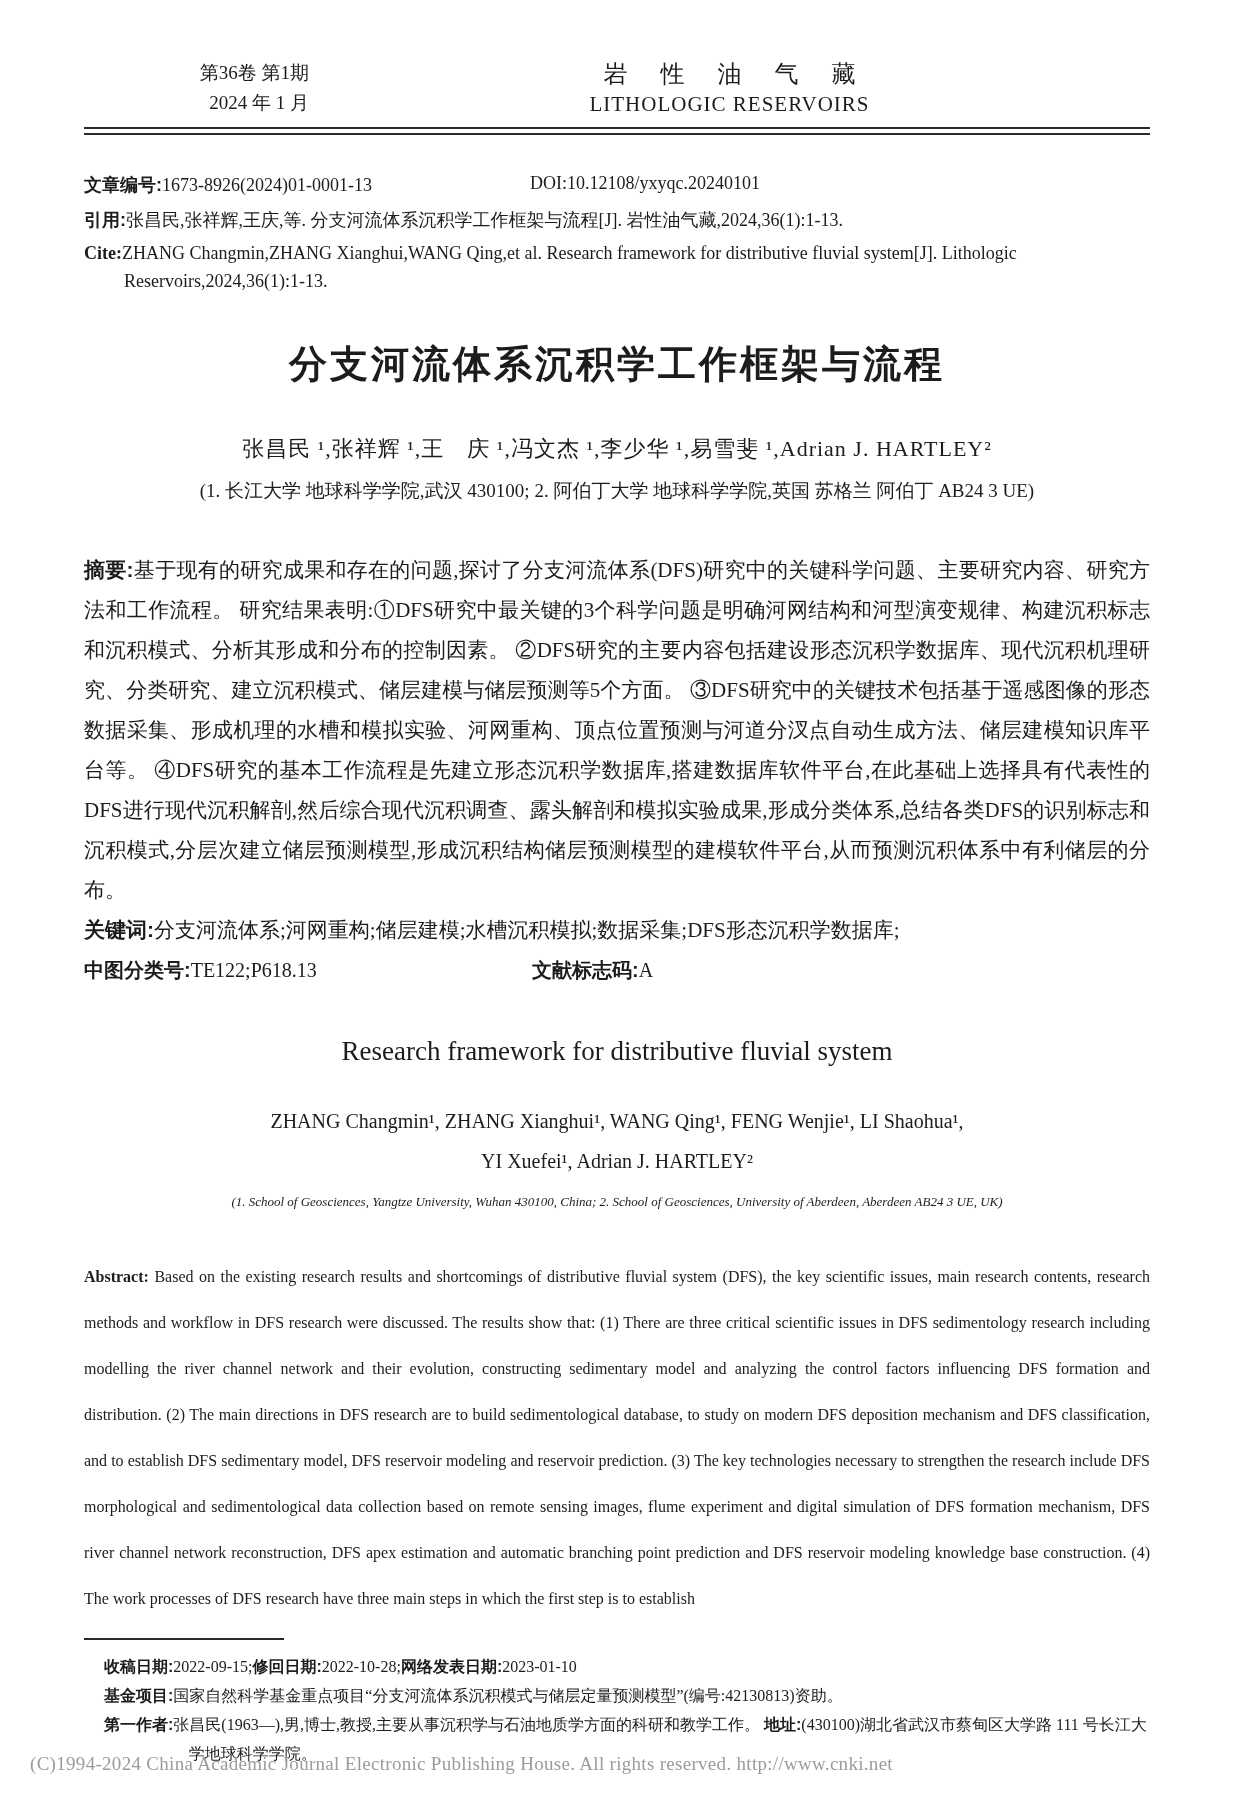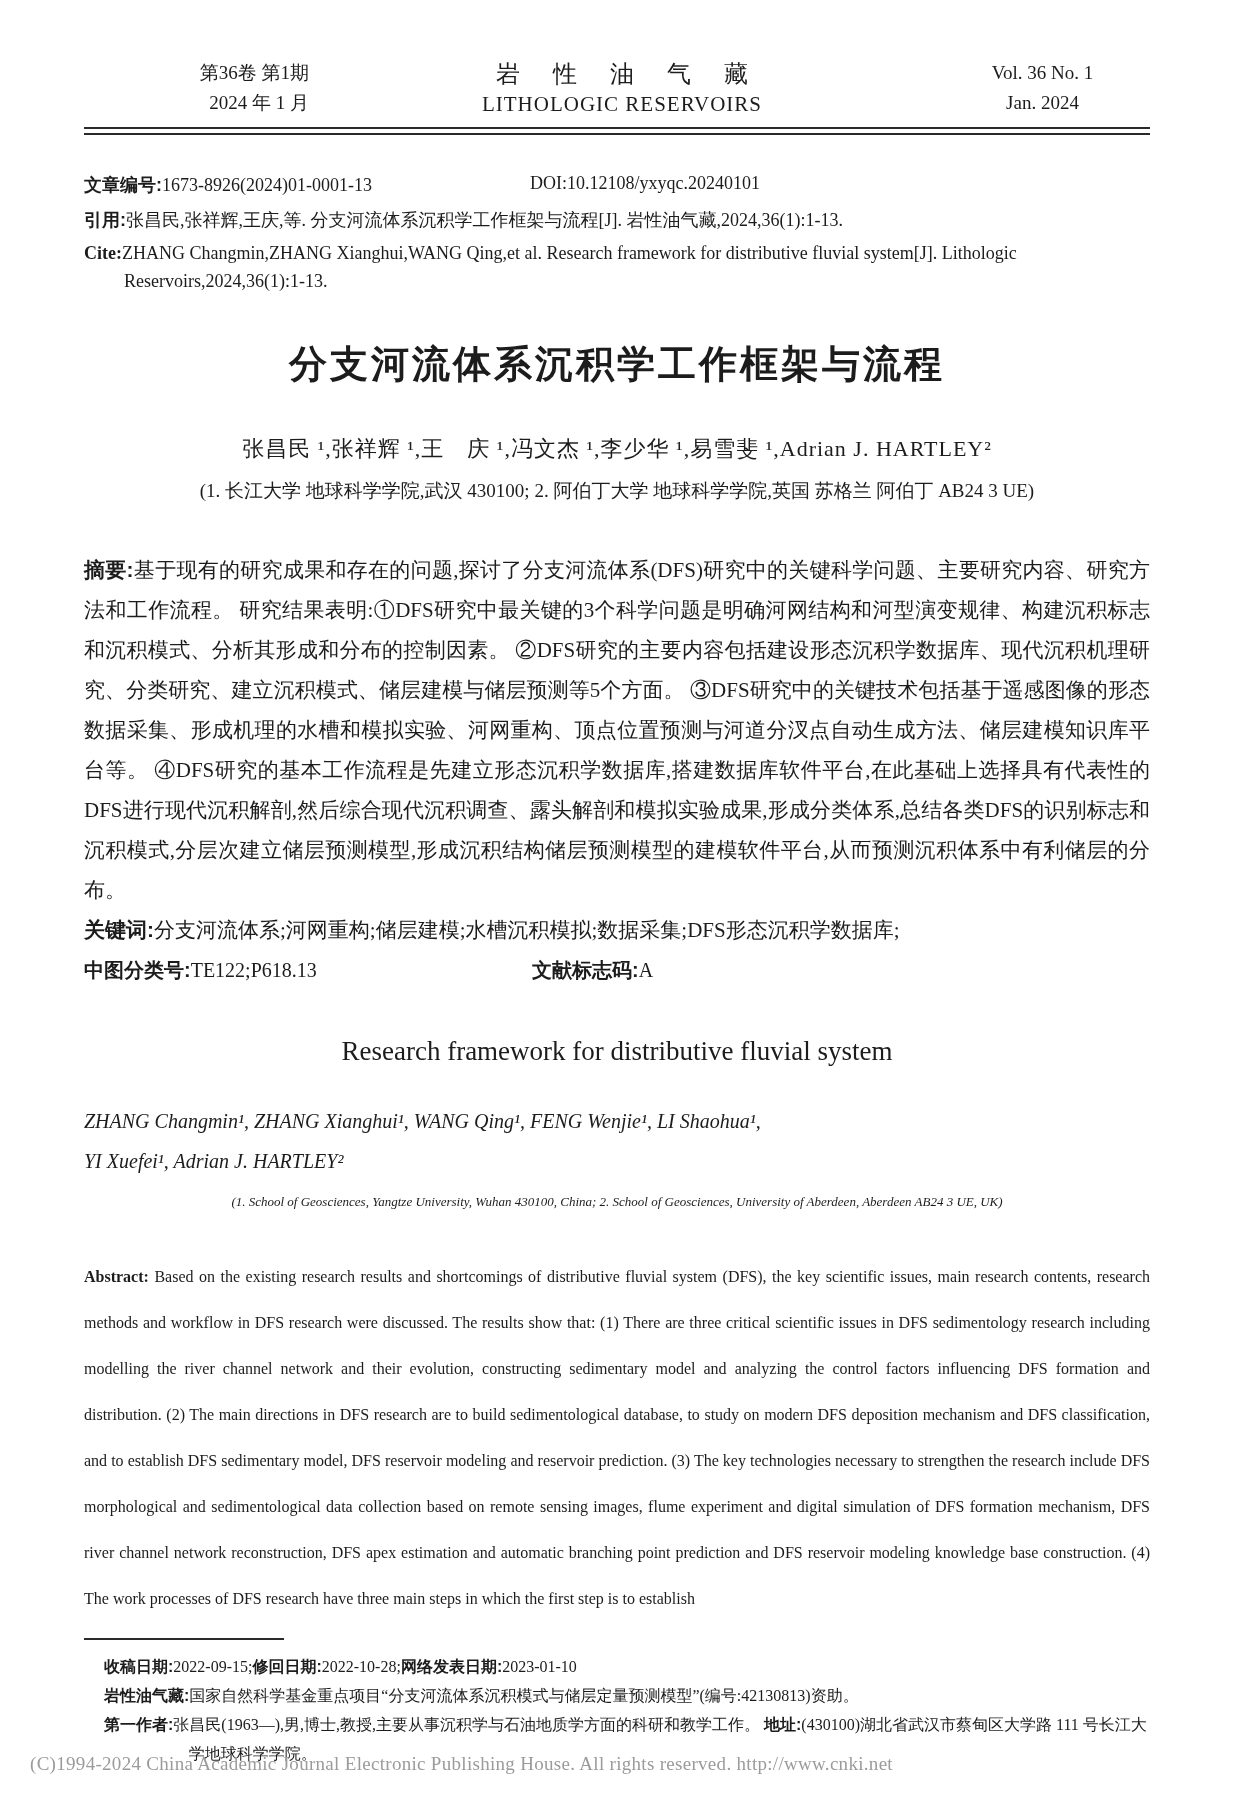--- a/index.html
+++ b/index.html
@@ -34,21 +34,21 @@
             font-family:"Liberation Sans","DejaVu Sans",sans-serif;}
   .authors-cn{margin-top:44px;text-align:center;font-size:22px;letter-spacing:1px;}
   .affil-cn{margin-top:14px;text-align:center;font-size:19px;}
   
   .abs-cn{margin-top:46px;font-size:21px;line-height:40px;text-align:justify;}
   .kw-cn{font-size:21px;line-height:40px;text-align:justify;}
   .clc-line{font-size:20px;line-height:40px;display:flex;}
   .clc-first{width:448px;}
   
   .title-en{margin-top:46px;text-align:center;font-size:27px;font-weight:normal;}
-  .authors-en{margin-top:34px;font-size:20px;line-height:40px;font-style:italic;}
+  .authors-en{margin-top:34px;text-align:center;font-size:20px;line-height:40px;}
   .affil-en{margin-top:4px;text-align:center;font-style:italic;font-size:13px;line-height:33px;
             max-width:980px;margin-left:auto;margin-right:auto;}
   .abs-en{margin-top:36px;font-size:16px;line-height:46px;text-align:justify;}
   .abs-en .lbl{font-family:"Liberation Serif","DejaVu Serif",serif;}
   
   .fn-rule{margin-top:16px;width:200px;border-top:2px solid #2a2a2a;}
   .footnotes{margin-top:12px;padding-left:20px;font-size:16px;line-height:29px;}
   .fn-line{padding-left:5.3em;text-indent:-5.3em;}
   
   .footer{position:absolute;left:30px;bottom:32px;font-size:19px;color:#9b9b9b;letter-spacing:0.3px;}
@@ -59,24 +59,20 @@
 <div class="page">
 
   <div class="journal-header">
     <div class="jh-col jh-left">
       <div>第36卷 第1期</div>
       <div>2024 年 1 月</div>
     </div>
     <div class="jh-col jh-center">
       <div class="jh-cn">岩性油气藏</div>
       <div class="jh-en">LITHOLOGIC RESERVOIRS</div>
-    </div>
-    <div class="jh-col jh-right">
-      <div>Vol. 36  No. 1</div>
-      <div>Jan.  2024</div>
     </div>
   </div>
   <div class="double-rule"></div>
 
   <div class="meta-line">
     <div class="meta-first">
       <span class="lbl">文章编号:</span><span>1673-8926(2024)01-0001-13</span>
     </div>
     <div>
       <span>DOI:</span><span>10.12108/yxyqc.20240101</span>
@@ -116,20 +112,20 @@
   </div>
   <div class="affil-en">(1. School of Geosciences, Yangtze University, Wuhan 430100, China; 2. School of Geosciences, University of Aberdeen, Aberdeen AB24 3 UE, UK)</div>
 
   <div class="abs-en">
     <span class="lbl b">Abstract:</span><span> Based on the existing research results and shortcomings of distributive fluvial system (DFS), the key scientific issues, main research contents, research methods and workflow in DFS research were discussed. The results show that: (1) There are three critical scientific issues in DFS sedimentology research including modelling the river channel network and their evolution, constructing sedimentary model and analyzing the control factors influencing DFS formation and distribution. (2) The main directions in DFS research are to build sedimentological database, to study on modern DFS deposition mechanism and DFS classification, and to establish DFS sedimentary model, DFS reservoir modeling and reservoir prediction. (3) The key technologies necessary to strengthen the research include DFS morphological and sedimentological data collection based on remote sensing images, flume experiment and digital simulation of DFS formation mechanism, DFS river channel network reconstruction, DFS apex estimation and automatic branching point prediction and DFS reservoir modeling knowledge base construction. (4) The work processes of DFS research have three main steps in which the first step is to establish</span>
   </div>
 
   <div class="fn-rule"></div>
   <div class="footnotes">
     <div class="fn-line"><span class="lbl">收稿日期:</span><span>2022-09-15;</span><span class="lbl">修回日期:</span><span>2022-10-28;</span><span class="lbl">网络发表日期:</span><span>2023-01-10</span></div>
-    <div class="fn-line"><span class="lbl">岩性油气藏:</span><span>国家自然科学基金重点项目“分支河流体系沉积模式与储层定量预测模型”(编号:42130813)资助。</span></div>
+    <div class="fn-line"><span class="lbl">基金项目:</span><span>国家自然科学基金重点项目“分支河流体系沉积模式与储层定量预测模型”(编号:42130813)资助。</span></div>
     <div class="fn-line"><span class="lbl">第一作者:</span><span>张昌民(1963—),男,博士,教授,主要从事沉积学与石油地质学方面的科研和教学工作。 </span><span class="lbl">地址:</span><span>(430100)湖北省武汉市蔡甸区大学路 111 号长江大学地球科学学院。 </span></div>
 
   </div>
 
   <div class="footer">(C)1994-2024 China Academic Journal Electronic Publishing House. All rights reserved.    http://www.cnki.net</div>
 
 </div>
 
 </body></html>

